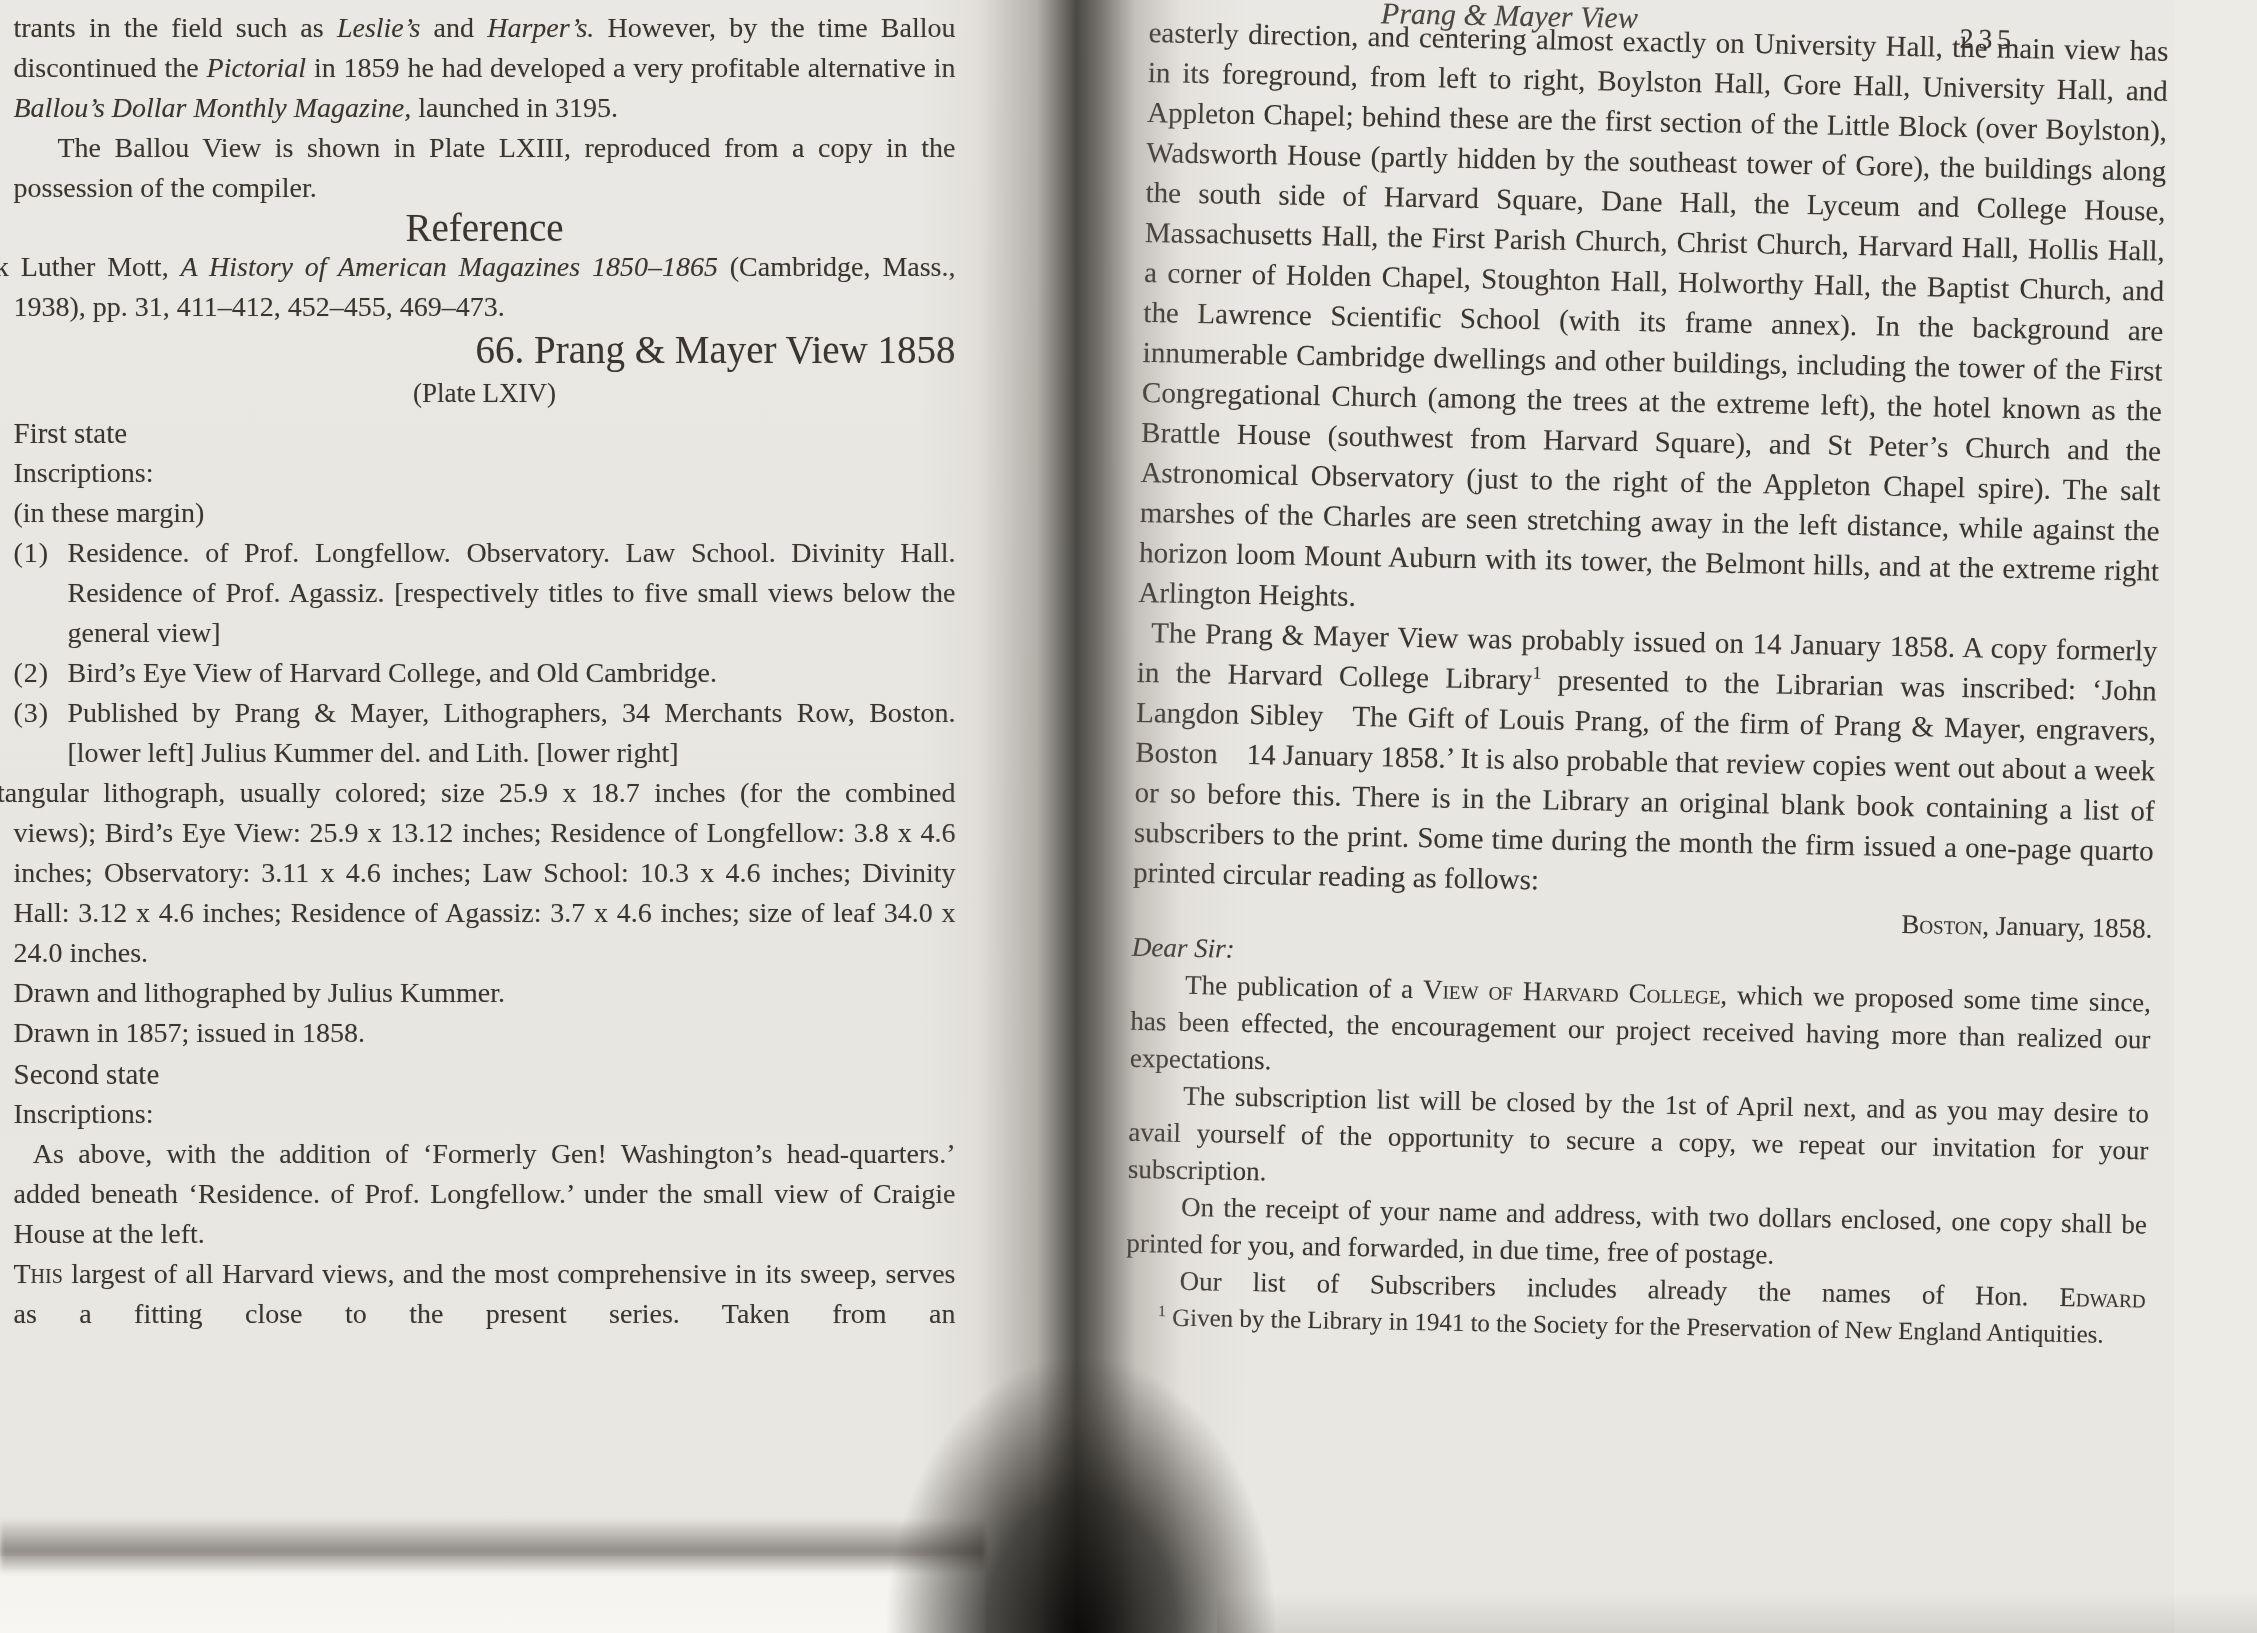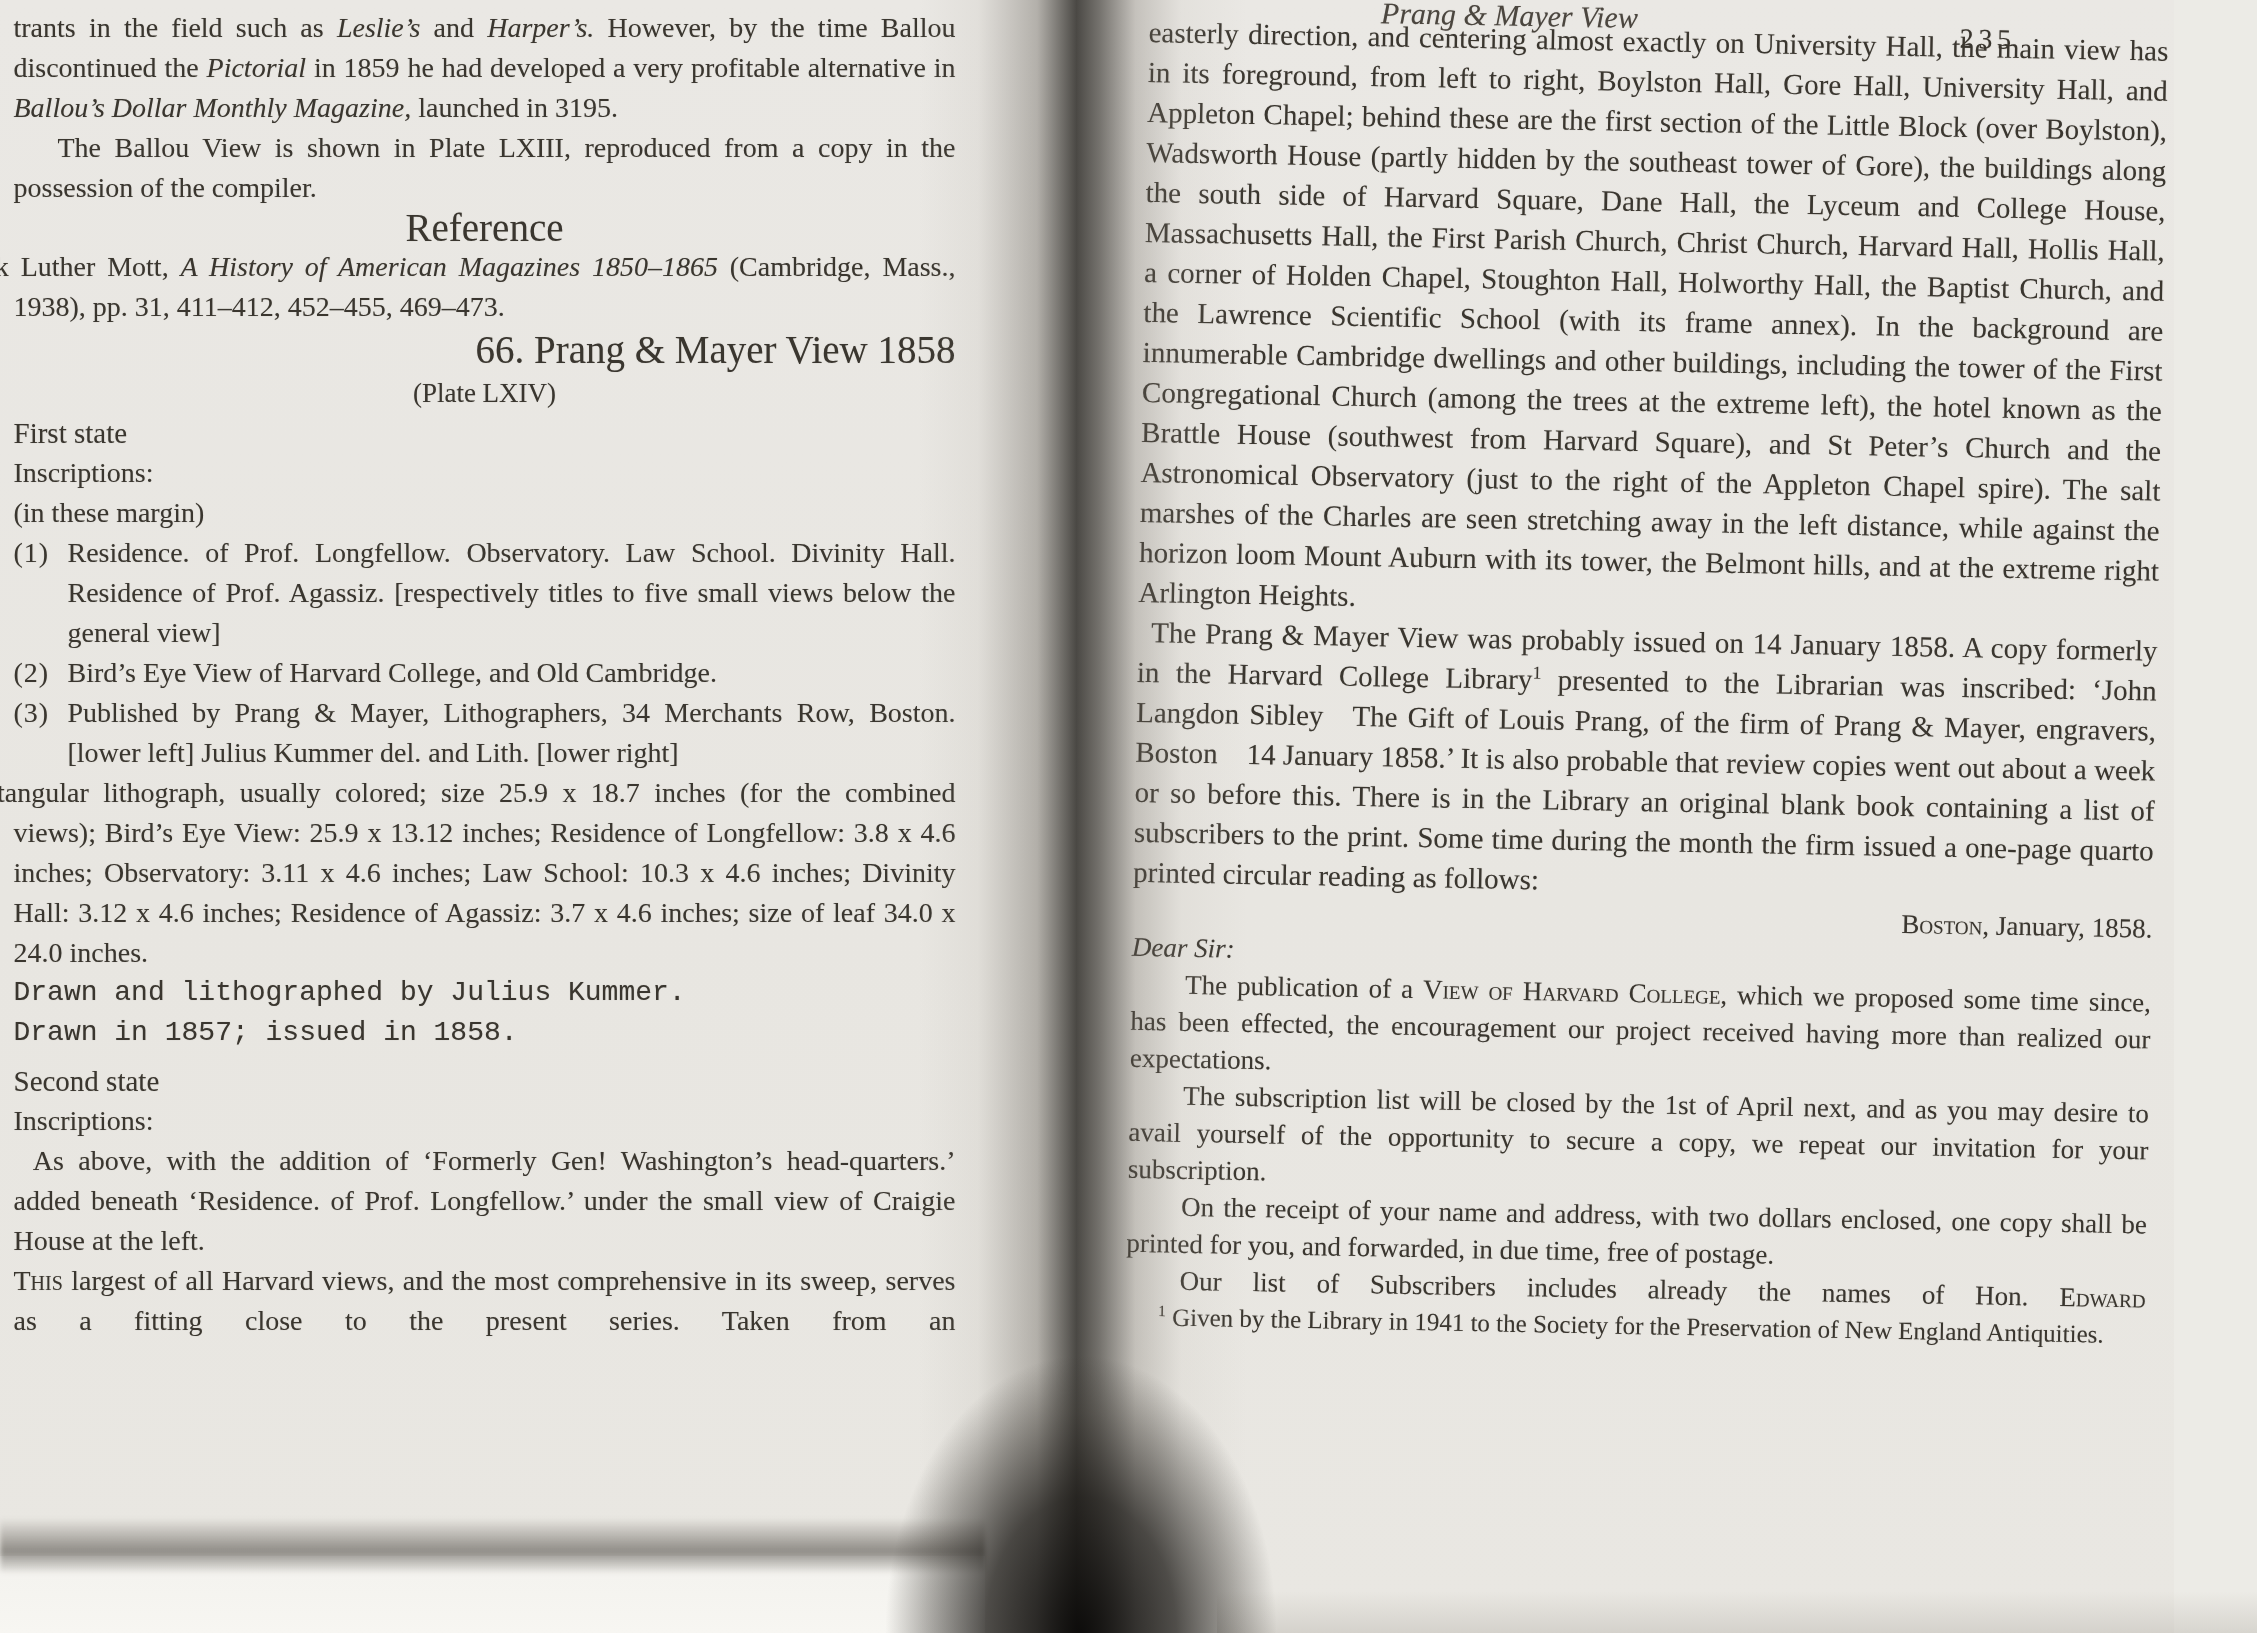--- a/index.html
+++ b/index.html
@@ -20,28 +20,28 @@
     font-size:28px; line-height:40px;
     text-shadow:0 0 1px rgba(70,64,55,0.28);
   }
   .cont { text-align:justify; }
   .ballou { margin-top:13.5px; text-indent:44px; text-align:justify; }
   .ref-head { margin-top:19.3px; text-align:center; font-size:39px; line-height:39px; }
   .ref-entry { margin-top:3.9px; margin-left:70px; text-indent:-70px; text-align:justify; }
   .sec-head { margin-top:42px; text-align:right; font-size:39px; line-height:46px; }
   .plate { margin-top:9.7px; text-align:center; font-size:27px; }
   .state-label { margin-top:11.6px; margin-left:-7.7px; font-size:29px; }
-  .state-label.second { margin-top:8px; }
+  .state-label.second { margin-top:1px; }
   .lvl1 { margin-left:25px; }
   .lvl2 { margin-left:52px; }
   .insc-item { margin-left:77px; display:flex; }
   .insc-num { flex:none; width:54px; letter-spacing:1px; }
   .insc-text { flex:1 1 auto; text-align:justify; }
   .hang-desc { margin-top:1.9px; margin-left:81px; text-indent:-60px; text-align:justify; }
-  .flush-line { margin-left:9.7px;font-family:Liberation Mono, monospace; }
+  .flush-line { margin-left:9.7px; }
   .ss-text { margin-left:54px; text-indent:19.3px; text-align:justify; }
   .closing { margin-top:5.8px; margin-left:-7.7px; text-align:justify; text-align-last:justify; }
 
   
   .right-page {
     position:absolute; left:1149px; top:11.6px; width:1020px;
     font-size:29px; line-height:40px;
     transform:rotate(1.05deg); transform-origin:0 0;
     text-shadow:0 0 1px rgba(70,64,55,0.30);
   }

